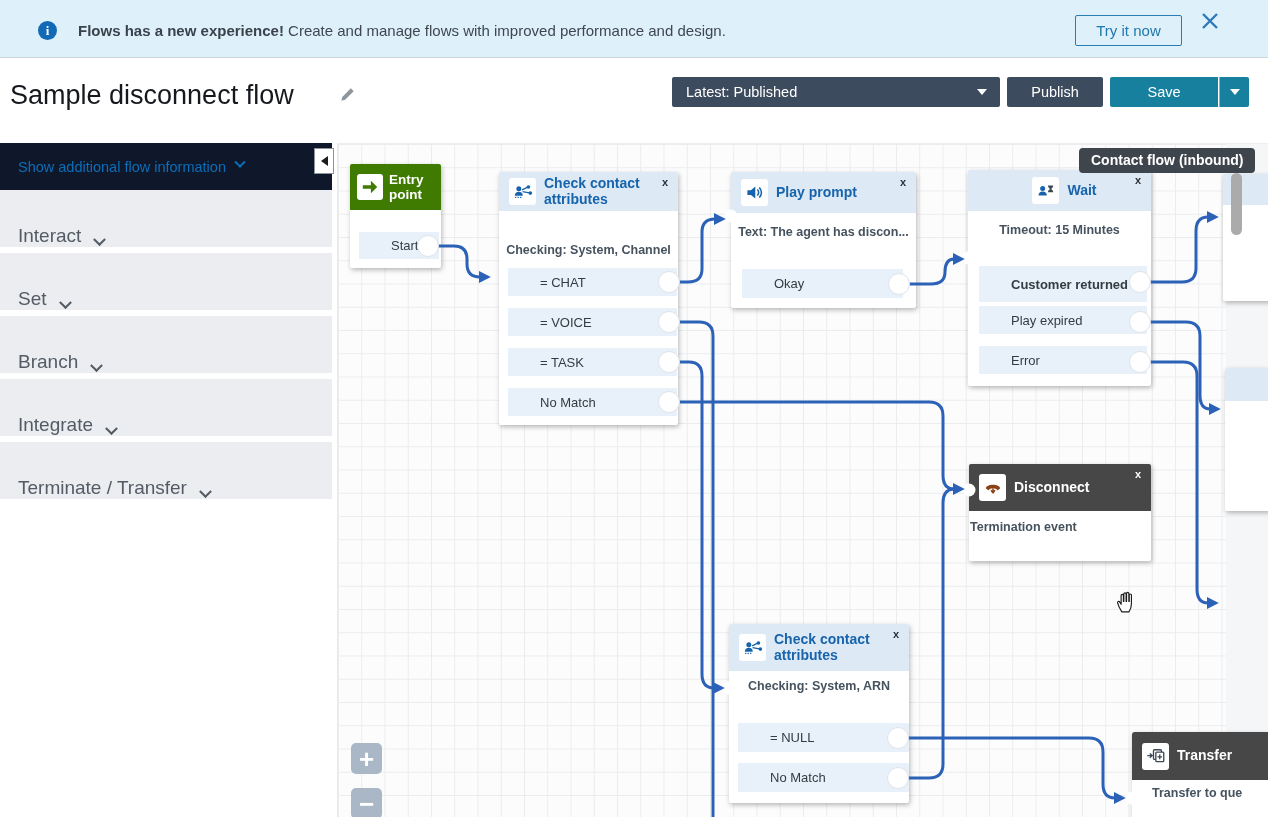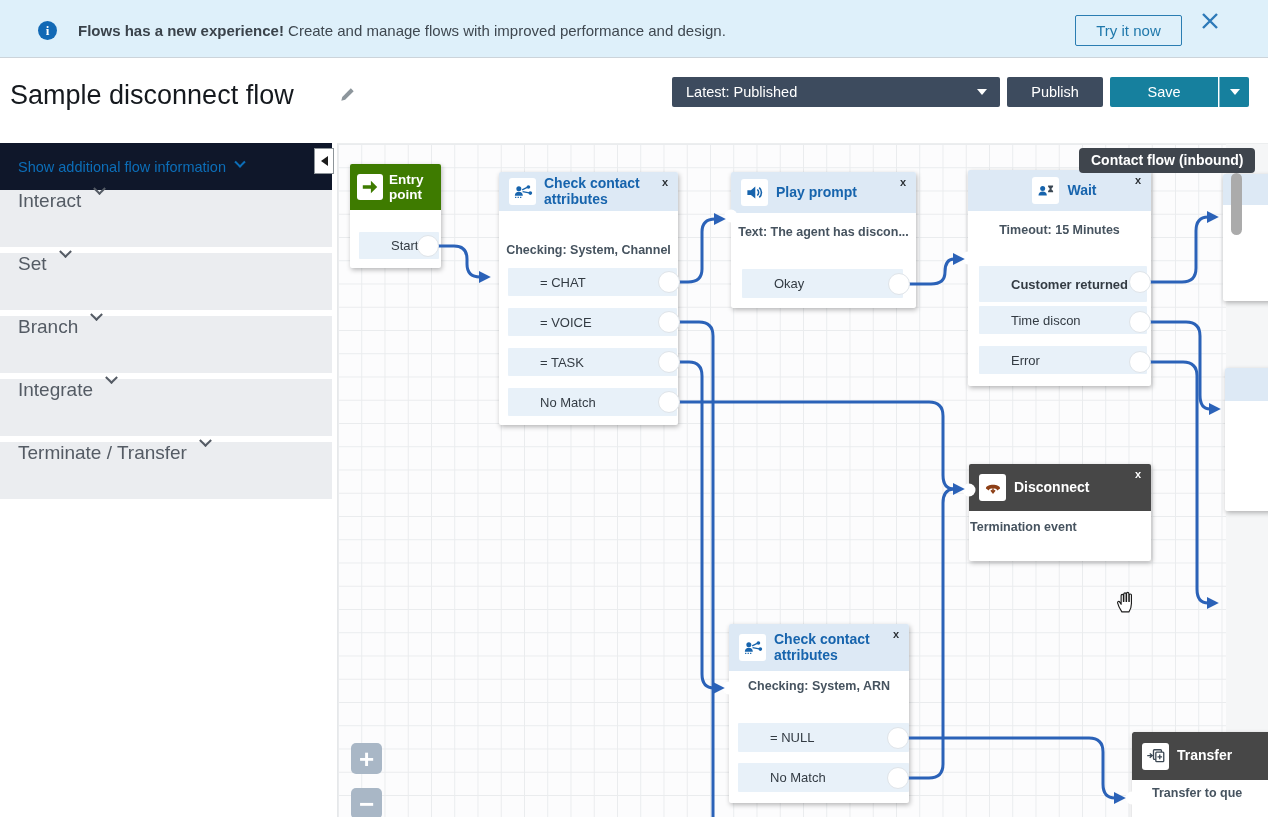--- a/index.html
+++ b/index.html
@@ -40,21 +40,21 @@
   .caret-down { width:0; height:0; border-left:5px solid transparent; border-right:5px solid transparent;
                 border-top:6px solid #fff; }
   .dd-caret { position:absolute; right:13px; top:12px; }
   
   .sidebar { position:absolute; left:0; top:143px; width:332px; height:674px; background:#fff; }
   .sb-toggle { height:47px; display:flex; align-items:center; padding-left:18px;
                color:#0c6eb8; font-size:14.5px; background:#0f172a; }
   .chev { display:inline-block; width:8px; height:8px; border-right:2px solid currentColor;
           border-bottom:2px solid currentColor; transform:rotate(45deg) translate(-2px,-2px);
           margin-left:10px; margin-top:-3px; }
-  .sb-section { height:57px; margin-bottom:6px; background:#ebedf0; display:flex; align-items:flex-start;
+  .sb-section { height:57px; margin-bottom:6px; background:#ebedf0; display:flex; align-items:flex-end;
                 padding-left:18px; font-size:19px; color:#545b64; }
   .sb-section .chev { width:9px; height:9px; margin-left:14px; color:#545b64; }
   .collapse-btn { position:absolute; left:314px; top:148px; width:20px; height:26px; background:#fff;
                   border:1px solid #8d9499; display:flex; align-items:center; justify-content:center; }
   .tri-left { width:0; height:0; border-top:5px solid transparent; border-bottom:5px solid transparent;
               border-right:7px solid #1c1c1c; }
   
   .canvas {
     position:absolute; left:337px; top:143px; width:931px; height:674px; overflow:hidden;
     background-color:#fcfcfd; border-left:1px solid #e6e8ea; border-top:1px solid #eceeef;
@@ -231,21 +231,21 @@
           </svg>
         </div>
         <div class="blk-title">Wait</div>
       </div>
       <div class="blk-close">x</div>
       <div class="blk-sub" style="top:53px;">Timeout: 15 Minutes</div>
       <div class="row" style="left:11px; top:96px;  width:168px; height:36px;font-weight:bold;">
           <span>Customer returned</span>
         </div>
       <div class="row" style="left:11px; top:136px; width:168px; height:28px;">
-          <span>Time discon</span>
+          <span>Play expired</span>
         </div>
       <div class="row" style="left:11px; top:176px; width:168px; height:28px;">
           <span>Error</span>
         </div>
     </div>
 
     <div class="block" style="left:631px; top:320px; width:182px; height:97px;">
       <div class="blk-header dark" style="height:47px;">
         <div class="icon-box">
           <svg width="20" height="20" viewBox="0 0 24 24">

